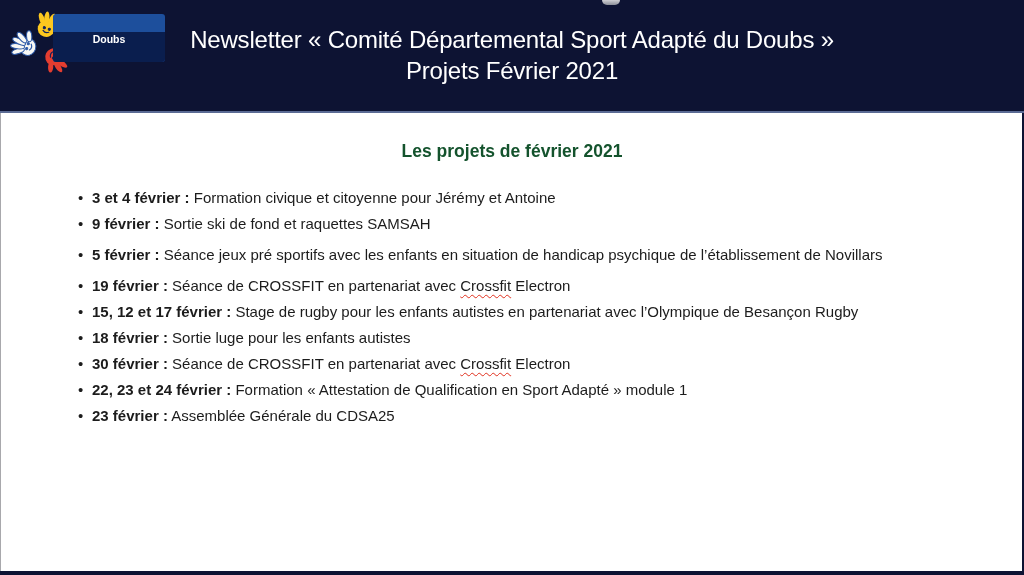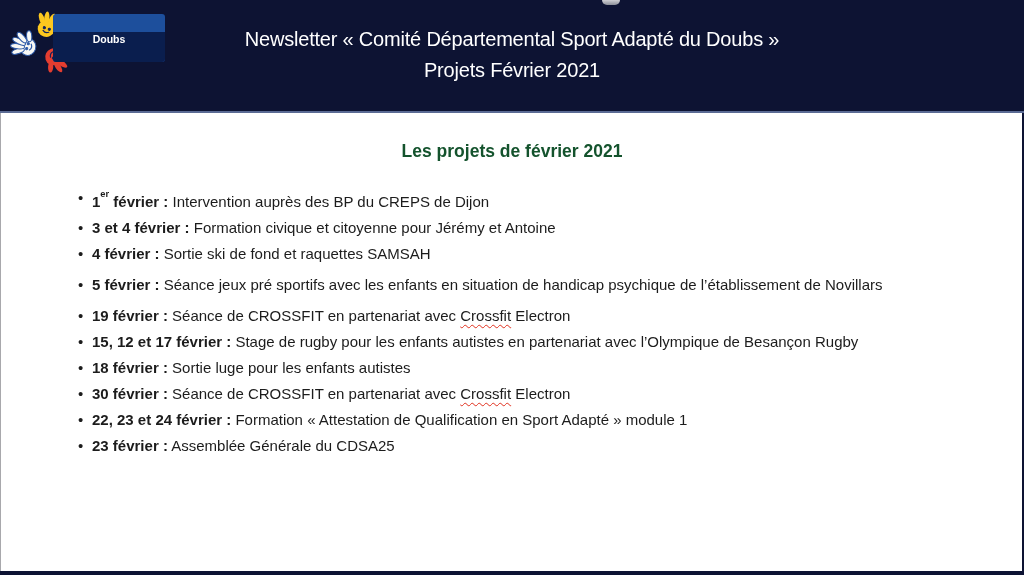--- a/index.html
+++ b/index.html
@@ -12,21 +12,21 @@
   .header {
     position:absolute; top:0; left:0; width:1024px; height:111px;
     background:#0d1333; border-bottom:2px solid #5b6b94;
   }
   .top-artifact {
     position:absolute; top:0; left:602px; width:18px; height:5px;
     background:linear-gradient(#d0d0d4,#8b8f99);
     border-radius:0 0 9px 9px;
   }
   .titles { position:absolute; top:24px; left:0; width:1024px; text-align:center;
-            color:#ffffff; font-size:20px; line-height:31px; letter-spacing:-0.2px; }
+            color:#ffffff; font-size:24px; line-height:31px; letter-spacing:-0.2px; }
   
   .logo { position:absolute; left:8px; top:4px; width:168px; height:72px; }
   .logo-box {
     position:absolute; left:45px; top:10px; width:112px; height:48px;
     background:#1d4f9c; border-radius:3px; color:#fff; text-align:center;
   }
   .logo-line1 { font-size:9.5px; margin-top:20px; letter-spacing:0; }
   .logo-line2 { font-size:13px; margin-top:0; }
   .logo-strip {
     position:absolute; bottom:0; left:0; width:100%; height:30px;
@@ -98,29 +98,25 @@
     <div>Newsletter « Comité Départemental Sport Adapté du Doubs »</div>
     <div>Projets Février 2021</div>
   </div>
 </div>
 
 <div class="content">
   <h2 class="section-heading">Les projets de février 2021</h2>
 
   <ul class="projects">
     <li>
-      <b><span>1</span><sup class="ord">er</sup><span> février :</span></b>
-      <span>Intervention auprès des BP du CREPS de Dijon</span>
-    </li>
-    <li>
       <b>3 et 4 février :</b>
       <span>Formation civique et citoyenne pour Jérémy et Antoine</span>
     </li>
     <li>
-      <b>4 février :</b>
+      <b>9 février :</b>
       <span>Sortie ski de fond et raquettes SAMSAH</span>
     </li>
     <li class="para">
       <b>5 février :</b>
       <span>Séance jeux pré sportifs avec les enfants en situation de handicap psychique de l’établissement de Novillars</span>
     </li>
     <li>
       <b>19 février :</b>
       <span>Séance de CROSSFIT en partenariat avec </span><span class="wavy">Crossfit</span><span> Electron</span>
     </li>

